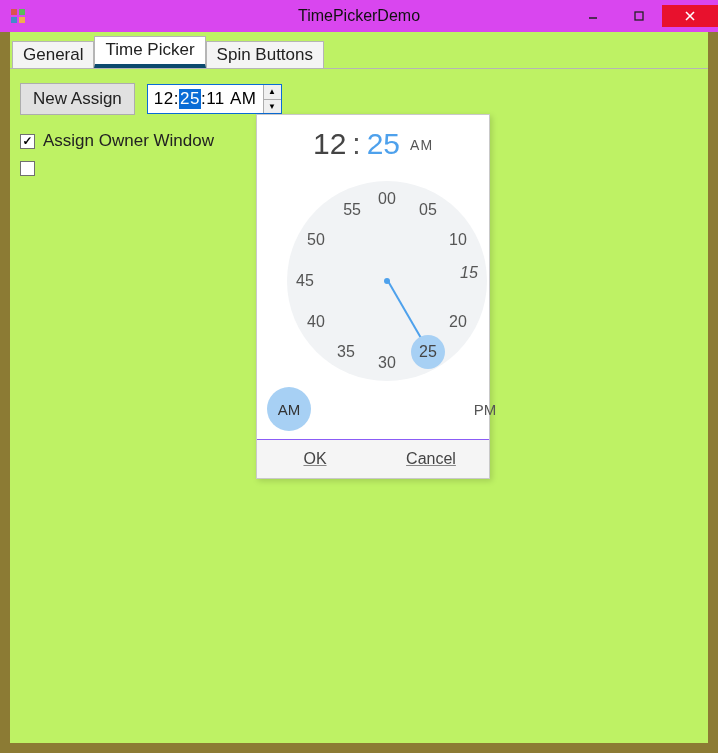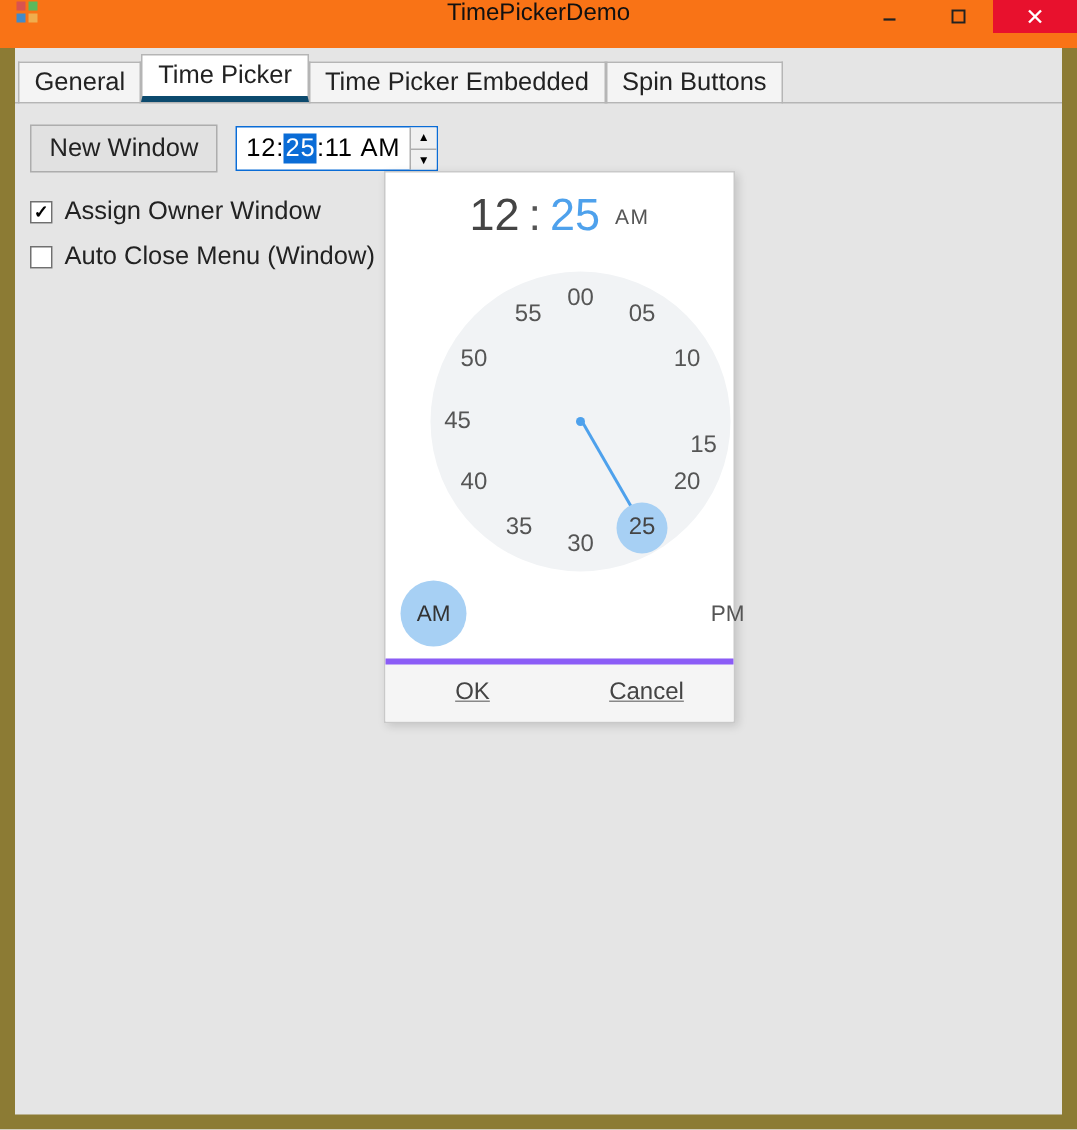--- a/index.html
+++ b/index.html
@@ -14,23 +14,23 @@
   }
   .window {
     width: 718px;
     height: 753px;
     background: #8c7b34;
     display: flex;
     flex-direction: column;
   }
   .titlebar {
     height: 32px;
-    background: #f97316;
-    display: flex;
-    align-items: flex-start;
+    background: #d946ef;
+    display: flex;
+    align-items: center;
     position: relative;
     color: #000;
   }
   .titlebar .appicon {
     width: 16px;
     height: 16px;
     margin-left: 10px;
     margin-right: 8px;
   }
   .titlebar .title {
@@ -54,21 +54,21 @@
     justify-content: center;
     background: transparent;
     font-size: 14px;
     color: #222;
     user-select: none;
   }
   .winbtn.close { background: #e8112d; color: #fff; width: 56px; }
   .client {
     flex: 1;
     margin: 0 10px 10px 10px;
-    background: #e5e5e5;
+    background: #bef264;
     position: relative;
     overflow: hidden;
   }
   .tabstrip {
     display: flex;
     align-items: flex-end;
     padding-top: 4px;
     padding-left: 2px;
   }
   .tab {
@@ -238,21 +238,21 @@
     border-radius: 50%;
     display:flex; align-items:center; justify-content:center;
     font-size: 15px;
     color:#555;
     cursor: default;
   }
   .ampm.am { left: 10px; }
   .ampm.pm { right: 10px; }
   .ampm.sel { background:#a7d0f4; color:#333; }
   .popup .btns {
-    border-top: 4px solid #8b5cf6;
+    border-top: 1px solid #8b5cf6;
     display:flex;
     background:#f5f5f5;
   }
   .popup .btns .pbtn {
     flex:1;
     text-align:center;
     padding: 10px 0;
     font-size: 16px;
     color:#444;
     text-decoration: underline;
@@ -291,65 +291,63 @@
             <line x1="10" y1="2" x2="2" y2="10" stroke="#fff" stroke-width="1.6"></line>
           </svg>
       </div>
     </div>
   </div>
 
   <div class="client">
     <div class="tabstrip">
       <div class="tab">General</div>
       <div class="tab active">Time Picker</div>
-      <div class="tab">Time Picker Embedded</div>
       <div class="tab">Spin Buttons</div>
     </div>
     <div class="tabline"></div>
 
     <div class="panel">
       <div class="toolbar">
-        <div class="btn">New Window</div>
+        <div class="btn">New Assign</div>
 
         <div class="timeinput-wrap focus">
           <div class="timeinput">
             <span class="tpart">12</span><span class="tpart">:</span><span class="tpart sel">25</span><span class="tpart">:</span><span class="tpart">11</span>&nbsp;<span class="tpart">AM</span>
           </div>
           <div class="spin">
             <div class="sbtn">▲</div>
             <div class="sbtn">▼</div>
           </div>
         </div>
       </div>
 
       <div class="checks">
         <div class="checkrow">
           <span class="cb checked"></span>
           <span>Assign Owner Window</span>
         </div>
         <div class="checkrow">
           <span class="cb"></span>
-          <span>Auto Close Menu (Window)</span>
         </div>
       </div>
     </div>
 
     <div class="popup">
       <div class="disp">
         <span class="hrs">12</span><span class="colon">:</span><span class="mins">25</span><span class="ap">AM</span>
       </div>
       <div class="clockarea">
         <div class="dial">
           <div class="dialcenter"></div>
           <div class="needle" id="needle" style="transform: rotate(-30deg); transform-origin: center top; left: 50%; top: 50%;"></div>
 
         <div class="ticklabel" style="left: 100px; top: 18px;">00</div>
             <div class="ticklabel" style="left: 141px; top: 28.9859px;">05</div>
             <div class="ticklabel" style="left: 171.014px; top: 59px;">10</div>
-            <div class="ticklabel" style="left: 182px; top: 116px;">15</div>
+            <div class="ticklabel" style="left: 182px; top: 92px; font-style: italic;">15</div>
             <div class="ticklabel" style="left: 171.014px; top: 141px;">20</div>
             <div class="ticklabel sel" style="left: 141px; top: 171.014px;">25</div>
             <div class="ticklabel" style="left: 100px; top: 182px;">30</div>
             <div class="ticklabel" style="left: 59px; top: 171.014px;">35</div>
             <div class="ticklabel" style="left: 28.9859px; top: 141px;">40</div>
             <div class="ticklabel" style="left: 18px; top: 100px;">45</div>
             <div class="ticklabel" style="left: 28.9859px; top: 59px;">50</div>
             <div class="ticklabel" style="left: 59px; top: 28.9859px; text-align: right;">55</div>
           </div>
         <div class="ampm am sel">AM</div>

